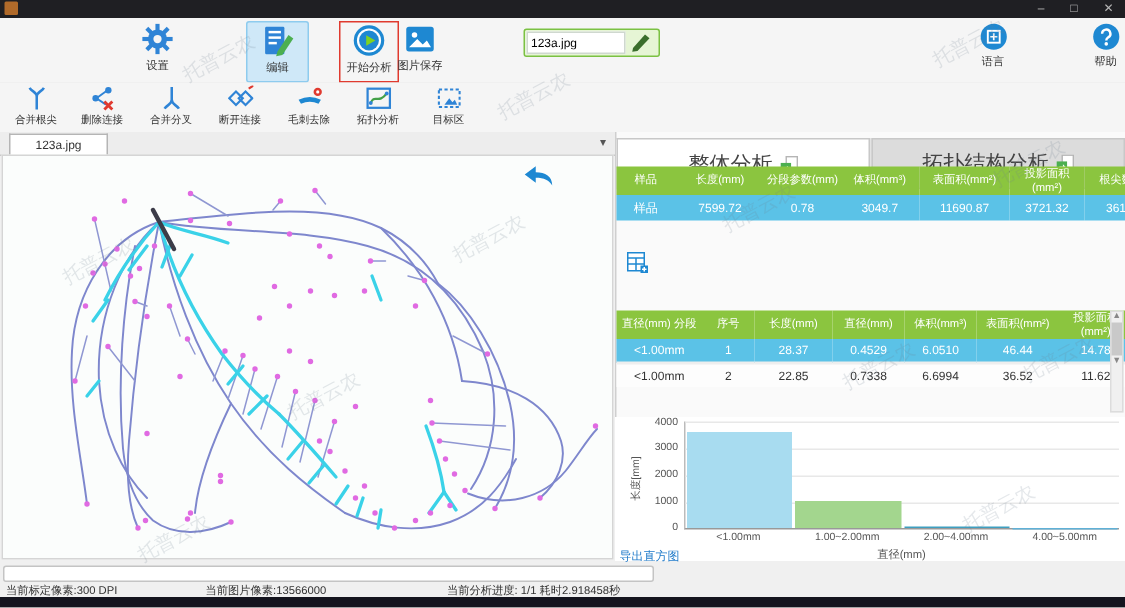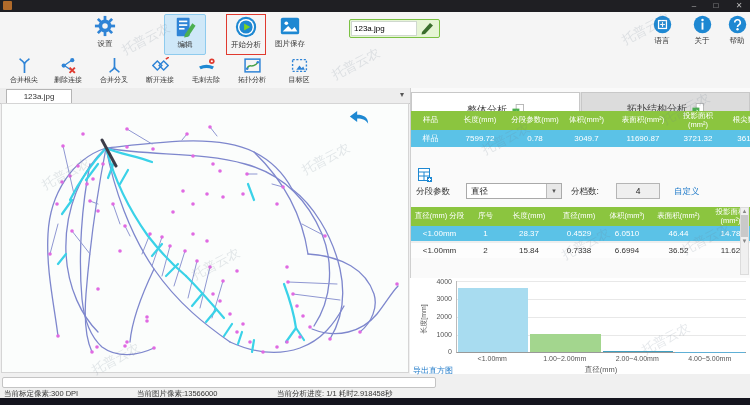--- a/index.html
+++ b/index.html
@@ -24,21 +24,21 @@
   .t2btn .lb{font-size:7px;color:#333;margin-top:1px;white-space:nowrap;}
   
   .tabbar{position:absolute;left:0;top:88px;width:410px;height:15px;background:#ededed;border-bottom:1px solid #c9c9c9;}
   .imgtab{position:absolute;left:6px;top:1px;width:64px;height:14px;background:#fff;border:1px solid #b5b5b5;border-bottom:none;font-size:8px;color:#333;text-align:center;line-height:14px;}
   .tab-dd{position:absolute;right:6px;top:2px;font-size:8px;color:#555;}
   .imgarea{position:absolute;left:1px;top:103px;width:408px;height:270px;background:#fbfdfc;border:1px solid #d5d5d5;box-sizing:border-box;}
   .hscroll{position:absolute;left:2px;top:377px;width:434px;height:11px;background:#fff;border:1px solid #c4c4c4;border-radius:2px;box-sizing:border-box;}
   
   .rpanel{position:absolute;left:410px;top:88px;width:340px;height:285px;background:#fafafa;border-left:1px solid #cfcfcf;box-sizing:border-box;}
   .rtabs{position:absolute;left:0;top:4px;width:340px;height:19px;background:#e3e3e3;}
-  .rtab{position:absolute;top:0;height:34px;display:flex;align-items:center;justify-content:center;gap:5px;font-size:10px;color:#444;box-sizing:border-box;}
+  .rtab{position:absolute;top:0;height:34px;display:flex;align-items:center;justify-content:center;gap:5px;font-size:14px;color:#444;box-sizing:border-box;}
   .rtab.sel{background:#fff;border:1px solid #c8c8c8;border-bottom:none;}
   .rtab.uns{background:#dcdcdc;border:1px solid #c8c8c8;}
   table.grid{border-collapse:collapse;table-layout:fixed;}
   .ghead td{background:#8bc53f;color:#fff;font-size:7.5px;text-align:center;padding:1px 1px;line-height:1.15;}
   .brow td{background:#5bc2e7;color:#fff;font-size:8px;text-align:center;padding:3px 1px;}
   .wrow td{background:#fdfdfd;color:#333;font-size:8px;text-align:center;padding:3px 1px;border-top:2px solid #eee;}
   .params{position:absolute;left:5px;top:98px;width:330px;height:18px;font-size:8.5px;color:#333;}
   .pselect{position:absolute;left:50px;top:-3px;width:96px;height:16px;background:#fff;border:1px solid #aaa;box-sizing:border-box;font-size:8.5px;line-height:14px;padding-left:4px;color:#222;}
   .pselect .arr{position:absolute;right:0;top:0;width:14px;height:14px;background:#e8e8e8;border-left:1px solid #bbb;text-align:center;font-size:7px;line-height:14px;color:#555;}
   .pcount{position:absolute;left:200px;top:-3px;width:44px;height:16px;background:#efefef;border:1px solid #b5b5b5;box-sizing:border-box;font-size:8.5px;text-align:center;color:#222;}
@@ -110,21 +110,21 @@
       <span class="ic">
           <svg viewBox="0 0 26 26">
             <circle cx="13" cy="13" r="12" fill="#1e88d2"></circle>
             <circle cx="13" cy="13" r="9.5" fill="#fff"></circle>
             <circle cx="13" cy="13" r="7.8" fill="#1e88d2"></circle>
             <path d="M10.8 8.8 L18 13 L10.8 17.2 Z" fill="#7ed321"></path>
           </svg>
         </span>
       <span class="lb smlb">开始分析</span>
     </div>
-    <div class="tbtn" style="left:270px">
+    <div class="tbtn" style="left:260px">
       <span class="ic">
           <svg viewBox="0 0 24 24">
             <rect x="2" y="3" width="20" height="18" rx="2" fill="#1e88d2"></rect>
             <circle cx="8" cy="9" r="2" fill="#fff"></circle>
             <path d="M4 18 L10 12 L14 16 L17 13 L20 18 Z" fill="#fff"></path>
           </svg>
         </span>
       <span class="lb smlb">图片保存</span>
     </div>
 
@@ -140,30 +140,20 @@
     <div class="tbtn" style="left:645px;width:34px">
       <span class="ic" style="width:19px;height:19px">
           <svg viewBox="0 0 24 24">
             <circle cx="12" cy="12" r="11" fill="#1e88d2"></circle>
             <rect x="7" y="7" width="10" height="10" fill="none" stroke="#fff" stroke-width="1.6"></rect>
             <line x1="9" y1="12" x2="15" y2="12" stroke="#fff" stroke-width="1.4"></line>
             <line x1="12" y1="9" x2="12" y2="15" stroke="#fff" stroke-width="1.4"></line>
           </svg>
         </span>
       <span class="lb">语言</span>
-    </div>
-    <div class="tbtn" style="left:685px;width:34px">
-      <span class="ic" style="width:19px;height:19px">
-          <svg viewBox="0 0 24 24">
-            <circle cx="12" cy="12" r="11" fill="#1e88d2"></circle>
-            <rect x="10.8" y="9.5" width="2.4" height="9" fill="#fff"></rect>
-            <circle cx="12" cy="6.3" r="1.6" fill="#fff"></circle>
-          </svg>
-        </span>
-      <span class="lb">关于</span>
     </div>
     <div class="tbtn" style="left:722px;width:30px">
       <span class="ic" style="width:19px;height:19px">
           <svg viewBox="0 0 24 24">
             <circle cx="12" cy="12" r="11" fill="#1e88d2"></circle>
             <path d="M8.5 9.5 a3.5 3.5 0 1 1 5.2 3 c-1 .7-1.7 1.2-1.7 2.6" fill="none" stroke="#fff" stroke-width="2"></path>
             <circle cx="12" cy="18" r="1.5" fill="#fff"></circle>
           </svg>
         </span>
       <span class="lb">帮助</span>
@@ -447,30 +437,20 @@
       <svg viewBox="0 0 14 14">
           <rect x="0.5" y="0.5" width="11" height="12" fill="#fff" stroke="#1e88d2"></rect>
           <line x1="0.5" y1="4" x2="11.5" y2="4" stroke="#1e88d2"></line>
           <line x1="0.5" y1="8" x2="11.5" y2="8" stroke="#1e88d2"></line>
           <line x1="6" y1="4" x2="6" y2="12.5" stroke="#1e88d2"></line>
           <rect x="9" y="9" width="5" height="5" fill="#1e88d2"></rect>
           <path d="M11.5 10 v3 M10 11.5 h3" stroke="#fff" stroke-width="1"></path>
         </svg>
     </span>
 
-    <div class="params">
-      <span>分段参数</span>
-      <div class="pselect">
-        <span>直径</span>
-        <span class="arr">▾</span>
-      </div>
-      <span style="position:absolute;left:155px;top:0">分档数:</span>
-      <input class="pcount" readonly="" value="4" style="">
-      <span class="plink">自定义</span>
-    </div>
 
     <table class="grid" style="position:absolute;left:0;top:119px;width:330px">
       <tbody>
           <tr class="ghead">
         <td style="width:55px">直径(mm) 分段</td>
         <td style="width:33px">序号</td>
         <td style="width:50px">长度(mm)</td>
         <td style="width:46px">直径(mm)</td>
         <td style="width:46px">体积(mm³)</td>
         <td style="width:53px">表面积(mm²)</td>
@@ -481,21 +461,21 @@
             <td>1</td>
         <td>28.37</td>
             <td>0.4529</td>
         <td>6.0510</td>
             <td>46.44</td>
         <td>14.78</td>
       </tr>
       <tr class="wrow">
         <td>&lt;1.00mm</td>
             <td>2</td>
-        <td>15.84</td>
+        <td>22.85</td>
             <td>0.7338</td>
         <td>6.6994</td>
             <td>36.52</td>
         <td>11.62</td>
       </tr>
     </tbody>
       </table>
     <div class="vscroll">
       <span>▲</span>
       <div class="vthumb"></div>
@@ -528,21 +508,21 @@
       <span>2.00~4.00mm</span>
         <span>4.00~5.00mm</span>
     </div>
     <div class="xaxis">直径(mm)</div>
     <span class="explink">导出直方图</span>
   </div>
 
   <div class="statusbar">
     <span style="left:4px">当前标定像素:300 DPI</span>
     <span style="left:137px">当前图片像素:13566000</span>
-    <span style="left:277px">当前分析进度: 1/1  耗时2.918458秒</span>
+    <span style="left:298px">当前分析进度: 1/1  耗时2.918458秒</span>
   </div>
   <div class="taskbar"></div>
 
   <span class="wm" style="left:120px;top:30px">托普云农</span>
   <span class="wm" style="left:330px;top:55px">托普云农</span>
   <span class="wm" style="left:40px;top:165px">托普云农</span>
   <span class="wm" style="left:190px;top:255px">托普云农</span>
   <span class="wm" style="left:300px;top:150px">托普云农</span>
   <span class="wm" style="left:90px;top:350px">托普云农</span>
   <span class="wm" style="left:480px;top:130px">托普云农</span>

